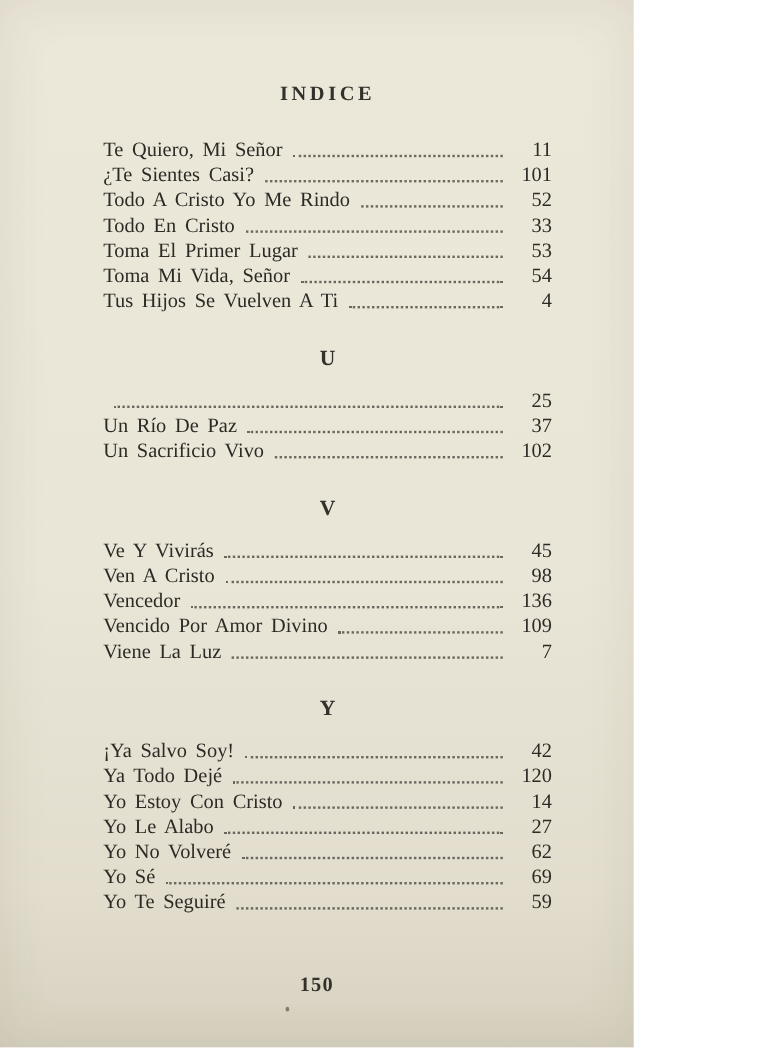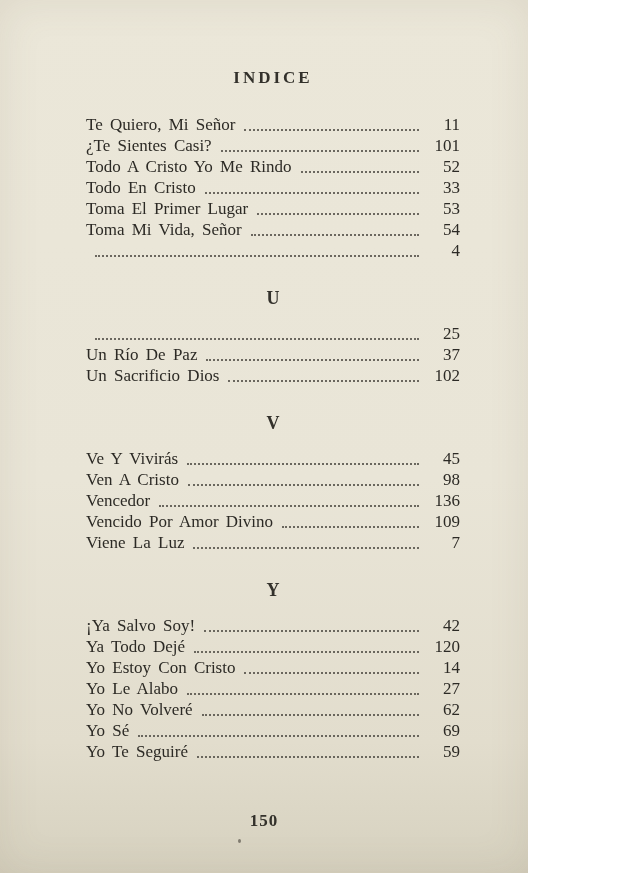--- a/index.html
+++ b/index.html
@@ -120,35 +120,36 @@
           <span class="entry-title">Toma El Primer Lugar</span>
           <span class="leader"></span>
           <span class="entry-page">53</span>
         </div>
         <div class="entry">
           <span class="entry-title">Toma Mi Vida, Señor</span>
           <span class="leader"></span>
           <span class="entry-page">54</span>
         </div>
         <div class="entry">
+          <span class="entry-title">Tus Hijos Se Vuelven A Ti</span>
           <span class="leader"></span>
           <span class="entry-page">4</span>
         </div>
         <div class="section-heading">U</div>
         <div class="entry">
           <span class="leader"></span>
           <span class="entry-page">25</span>
         </div>
         <div class="entry">
           <span class="entry-title">Un Río De Paz</span>
           <span class="leader"></span>
           <span class="entry-page">37</span>
         </div>
         <div class="entry">
-          <span class="entry-title">Un Sacrificio Dios</span>
+          <span class="entry-title">Un Sacrificio Vivo</span>
           <span class="leader"></span>
           <span class="entry-page">102</span>
         </div>
         <div class="section-heading">V</div>
         <div class="entry">
           <span class="entry-title">Ve Y Vivirás</span>
           <span class="leader"></span>
           <span class="entry-page">45</span>
         </div>
         <div class="entry">

